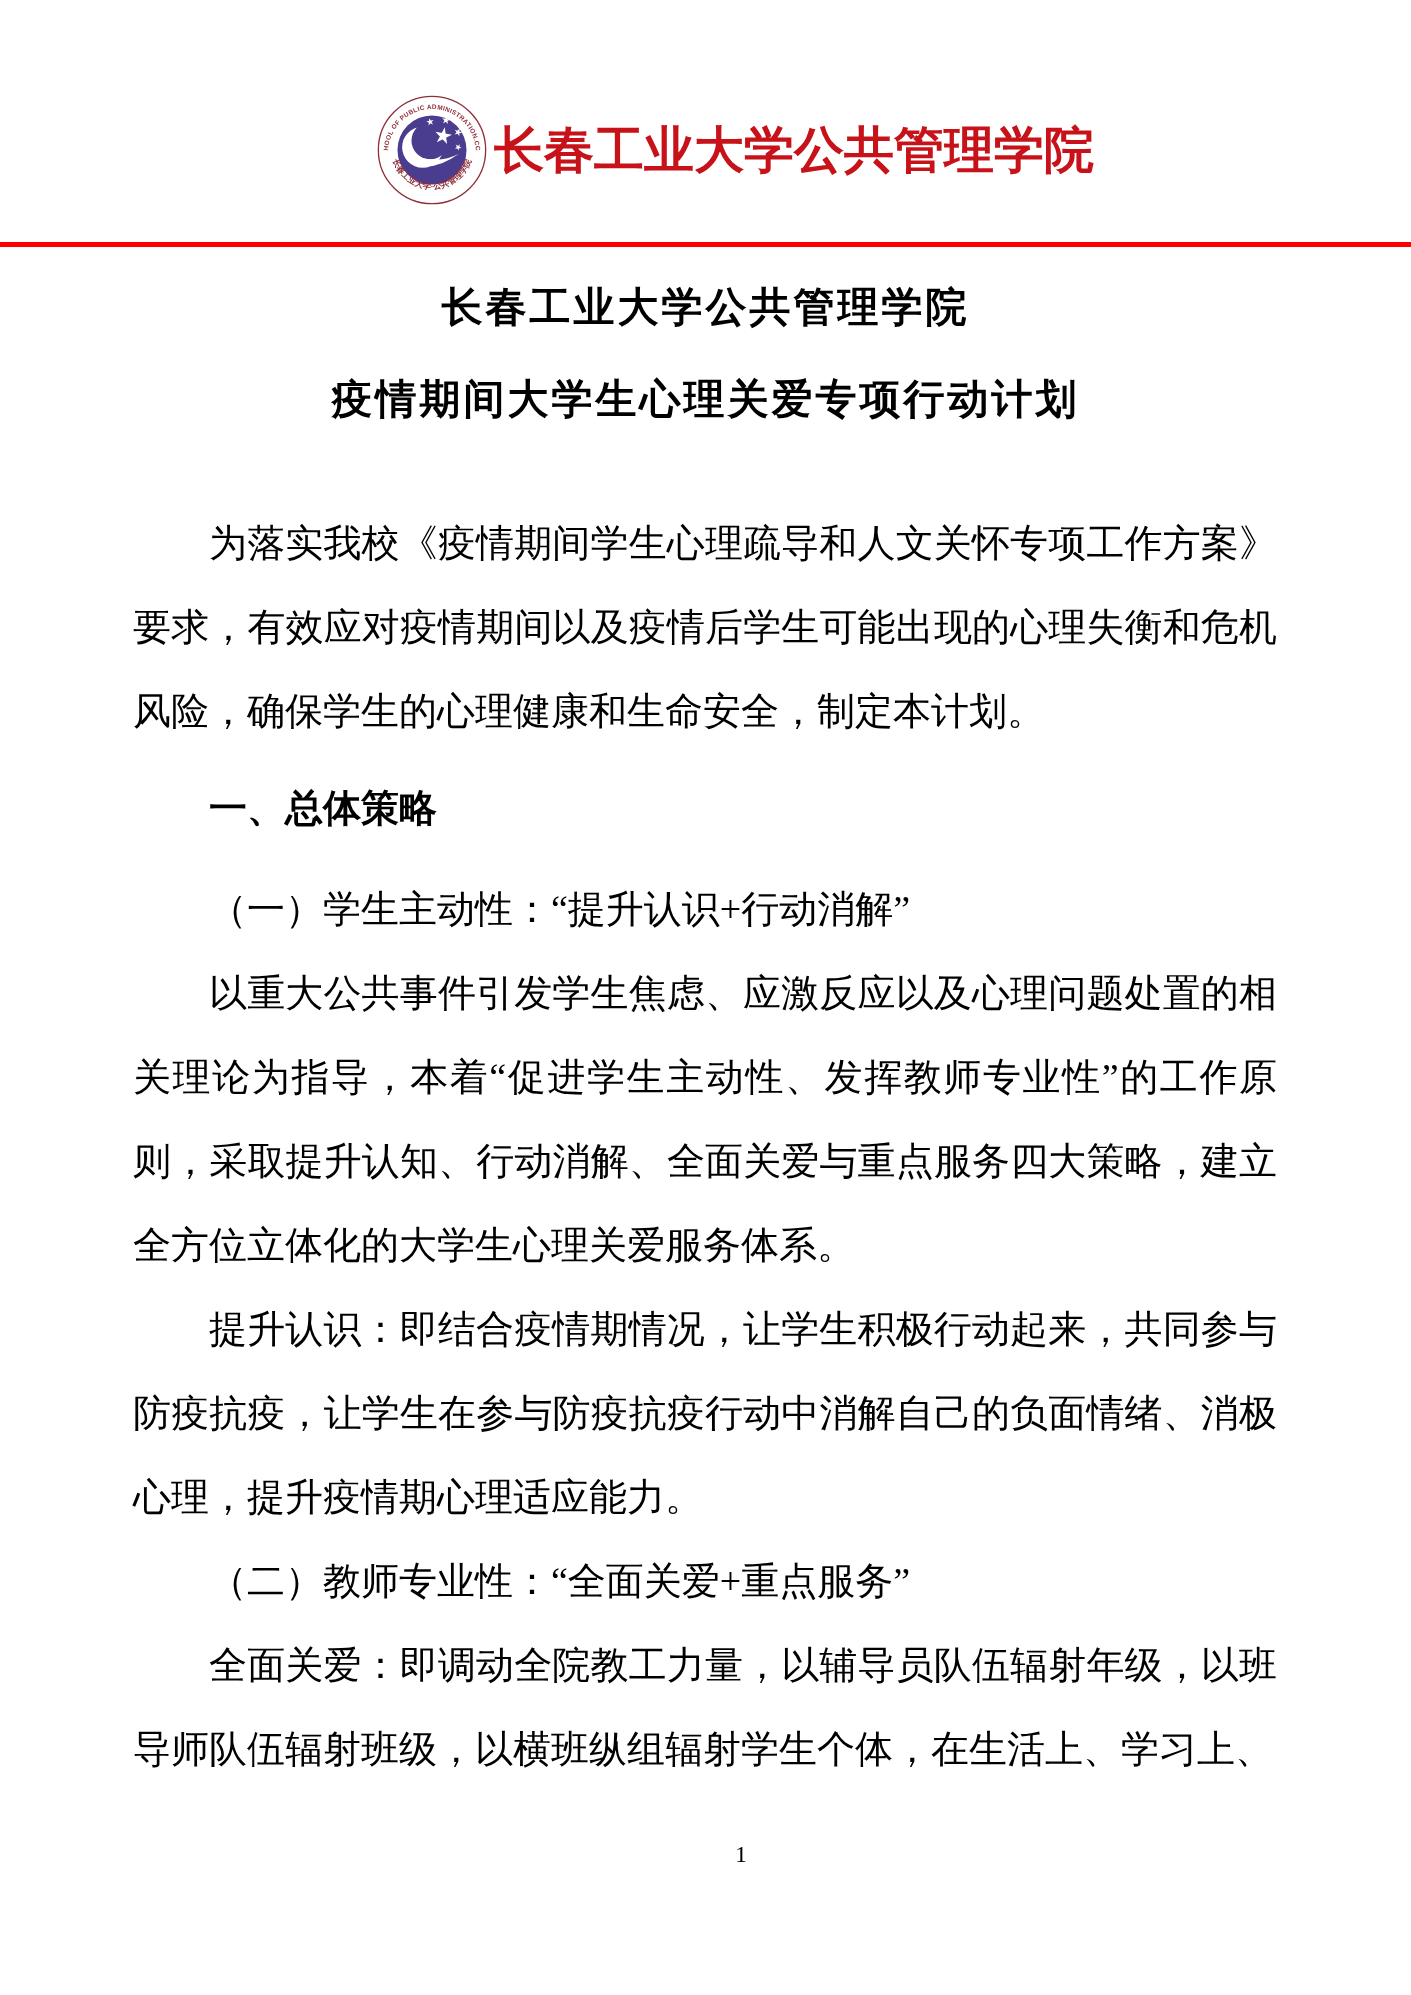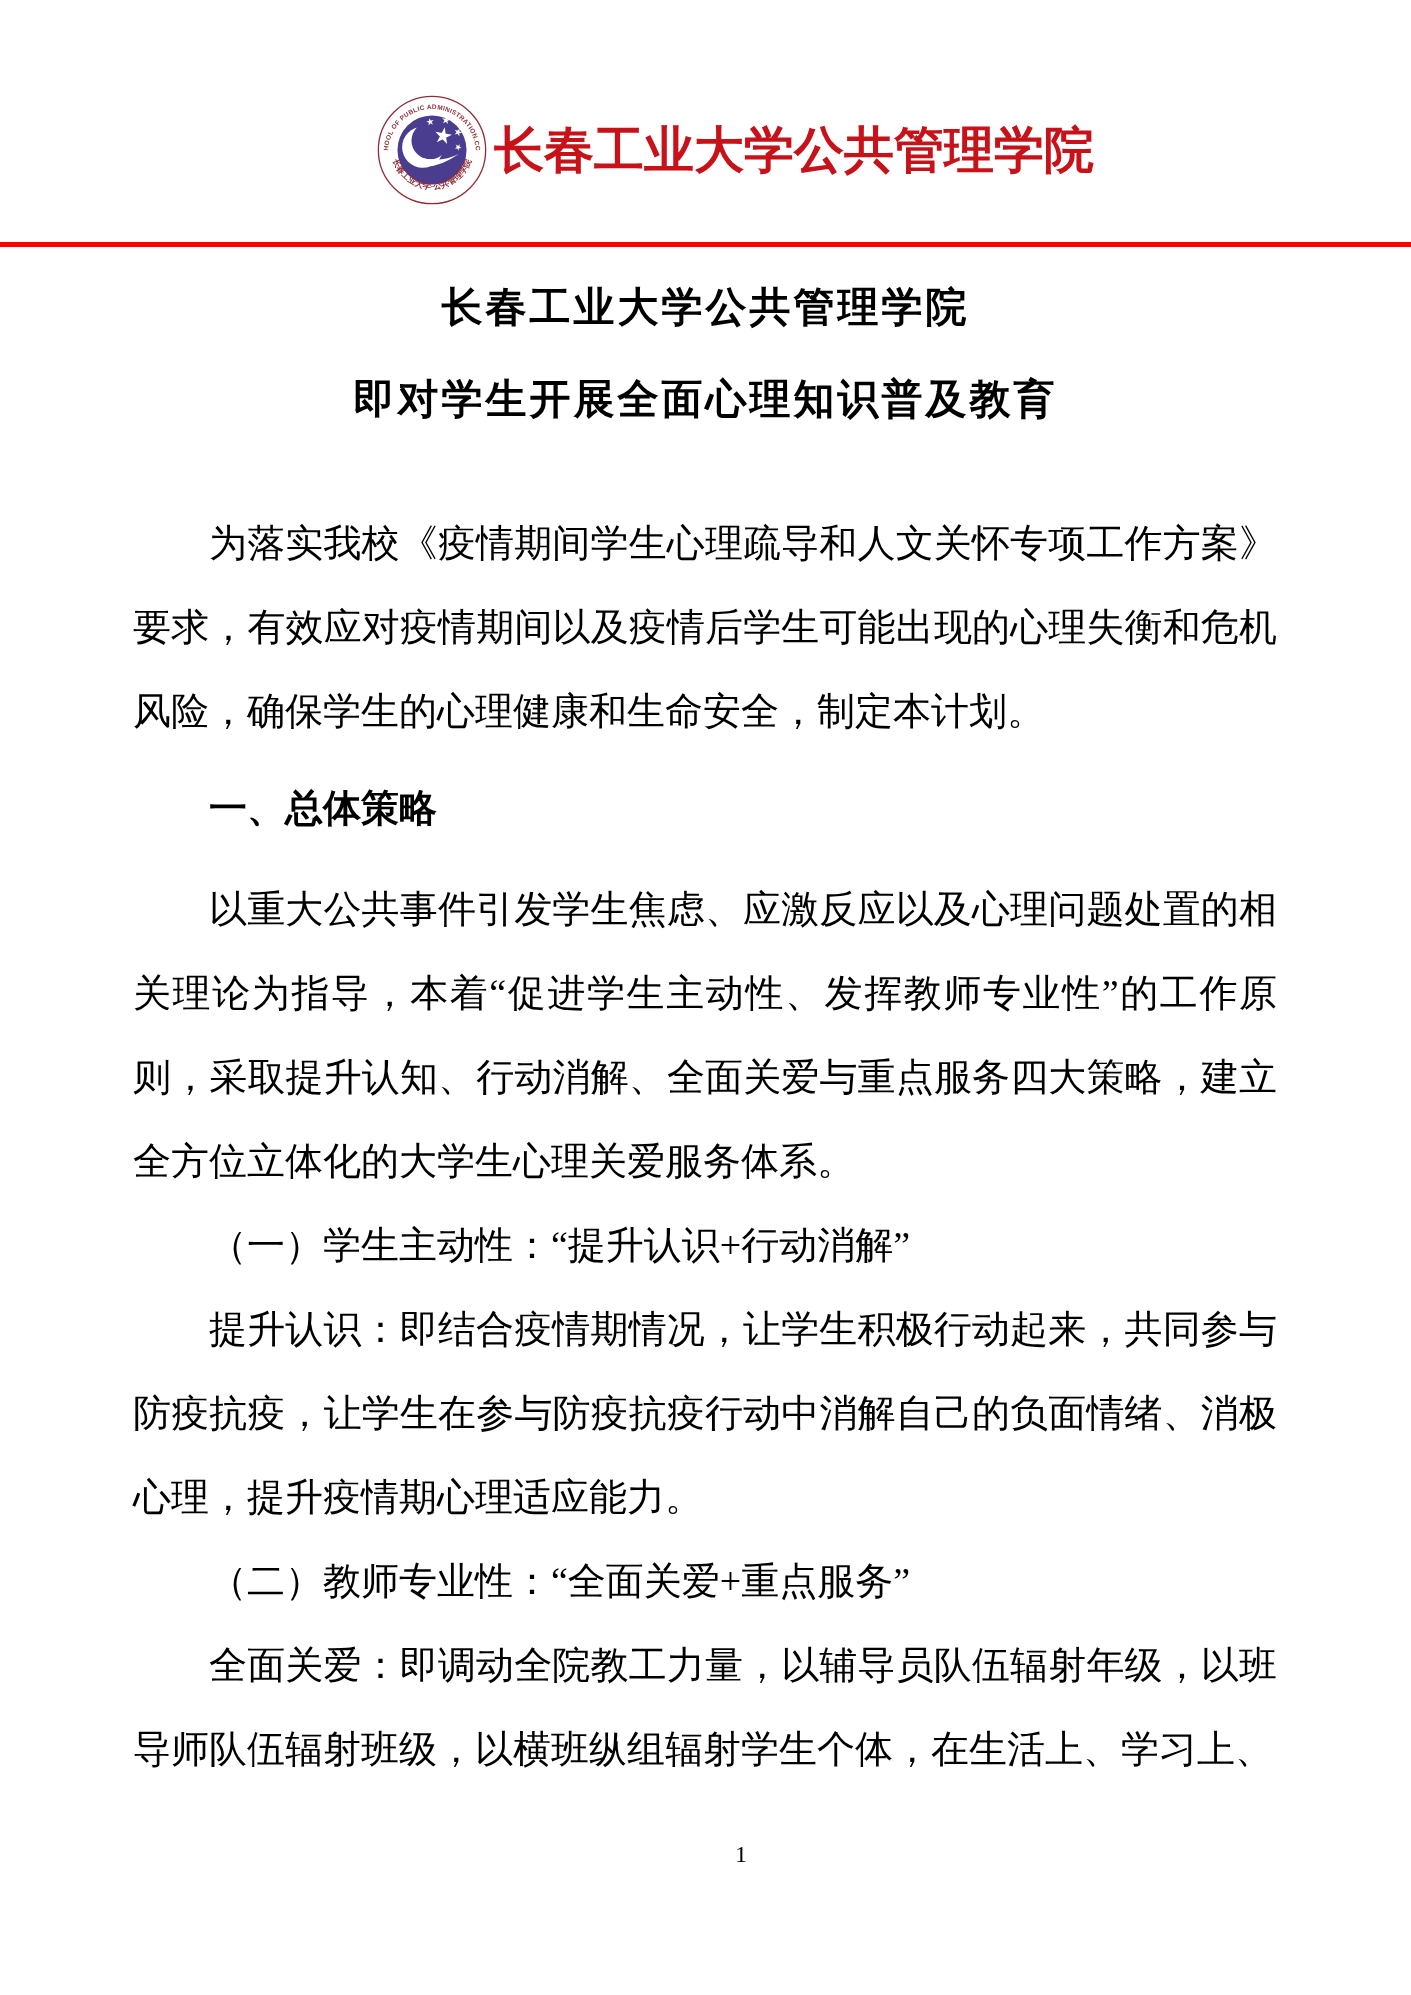--- a/index.html
+++ b/index.html
@@ -123,27 +123,27 @@
       <text font-size="9" fill="#8E2F38" font-weight="bold" font-family="Liberation Serif, serif">
         <textPath href="#arcBot" startOffset="50%" text-anchor="middle">长春工业大学·公共管理学院</textPath>
       </text>
     </svg>
     <div class="school-name">长春工业大学公共管理学院</div>
   </div>
 
   <div class="divider"></div>
 
   <div class="doc-title line1">长春工业大学公共管理学院</div>
-  <div class="doc-title line2">即对学生开展全面心理知识普及教育</div>
+  <div class="doc-title line2">疫情期间大学生心理关爱专项行动计划</div>
 
   <div class="body-content">
       <p class="body-para">为落实我校《疫情期间学生心理疏导和人文关怀专项工作方案》要求，有效应对疫情期间以及疫情后学生可能出现的心理失衡和危机风险，确保学生的心理健康和生命安全，制定本计划。</p>
       <p class="section-heading">一、总体策略</p>
+      <p class="body-para">（一）学生主动性：“提升认识+行动消解”</p>
       <p class="body-para">以重大公共事件引发学生焦虑、应激反应以及心理问题处置的相关理论为指导，本着“促进学生主动性、发挥教师专业性”的工作原则，采取提升认知、行动消解、全面关爱与重点服务四大策略，建立全方位立体化的大学生心理关爱服务体系。</p>
-      <p class="body-para">（一）学生主动性：“提升认识+行动消解”</p>
       <p class="body-para">提升认识：即结合疫情期情况，让学生积极行动起来，共同参与防疫抗疫，让学生在参与防疫抗疫行动中消解自己的负面情绪、消极心理，提升疫情期心理适应能力。</p>
       <p class="body-para">（二）教师专业性：“全面关爱+重点服务”</p>
       <p class="body-para">全面关爱：即调动全院教工力量，以辅导员队伍辐射年级，以班导师队伍辐射班级，以横班纵组辐射学生个体，在生活上、学习上、</p>
     </div>
 
   <div class="page-number">1</div>
 
 </div>
 
 </body></html>

